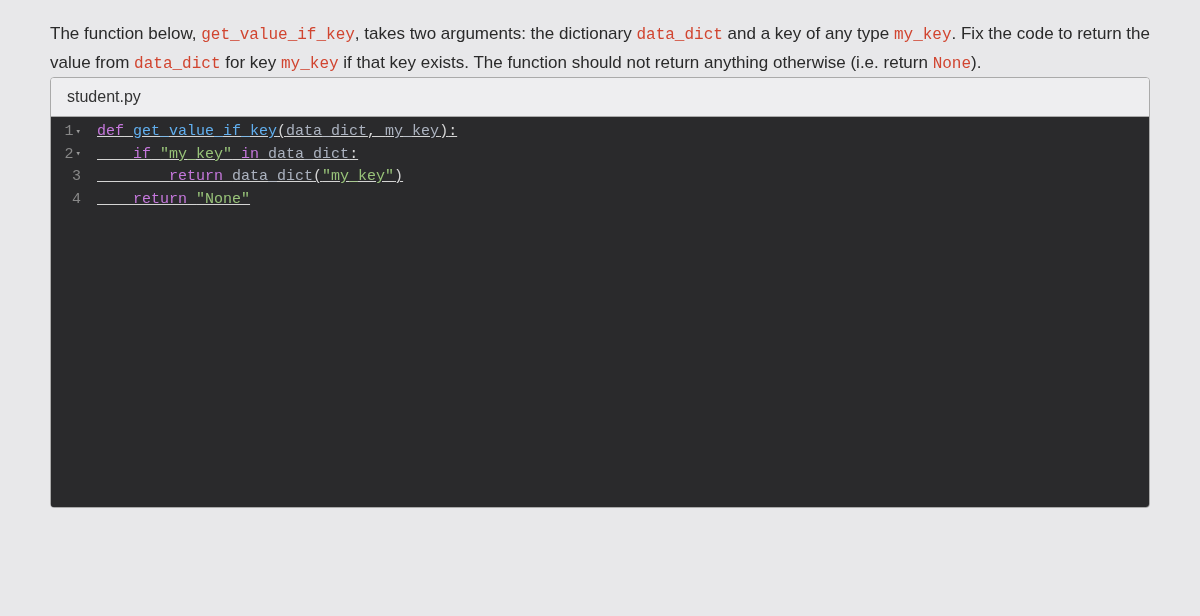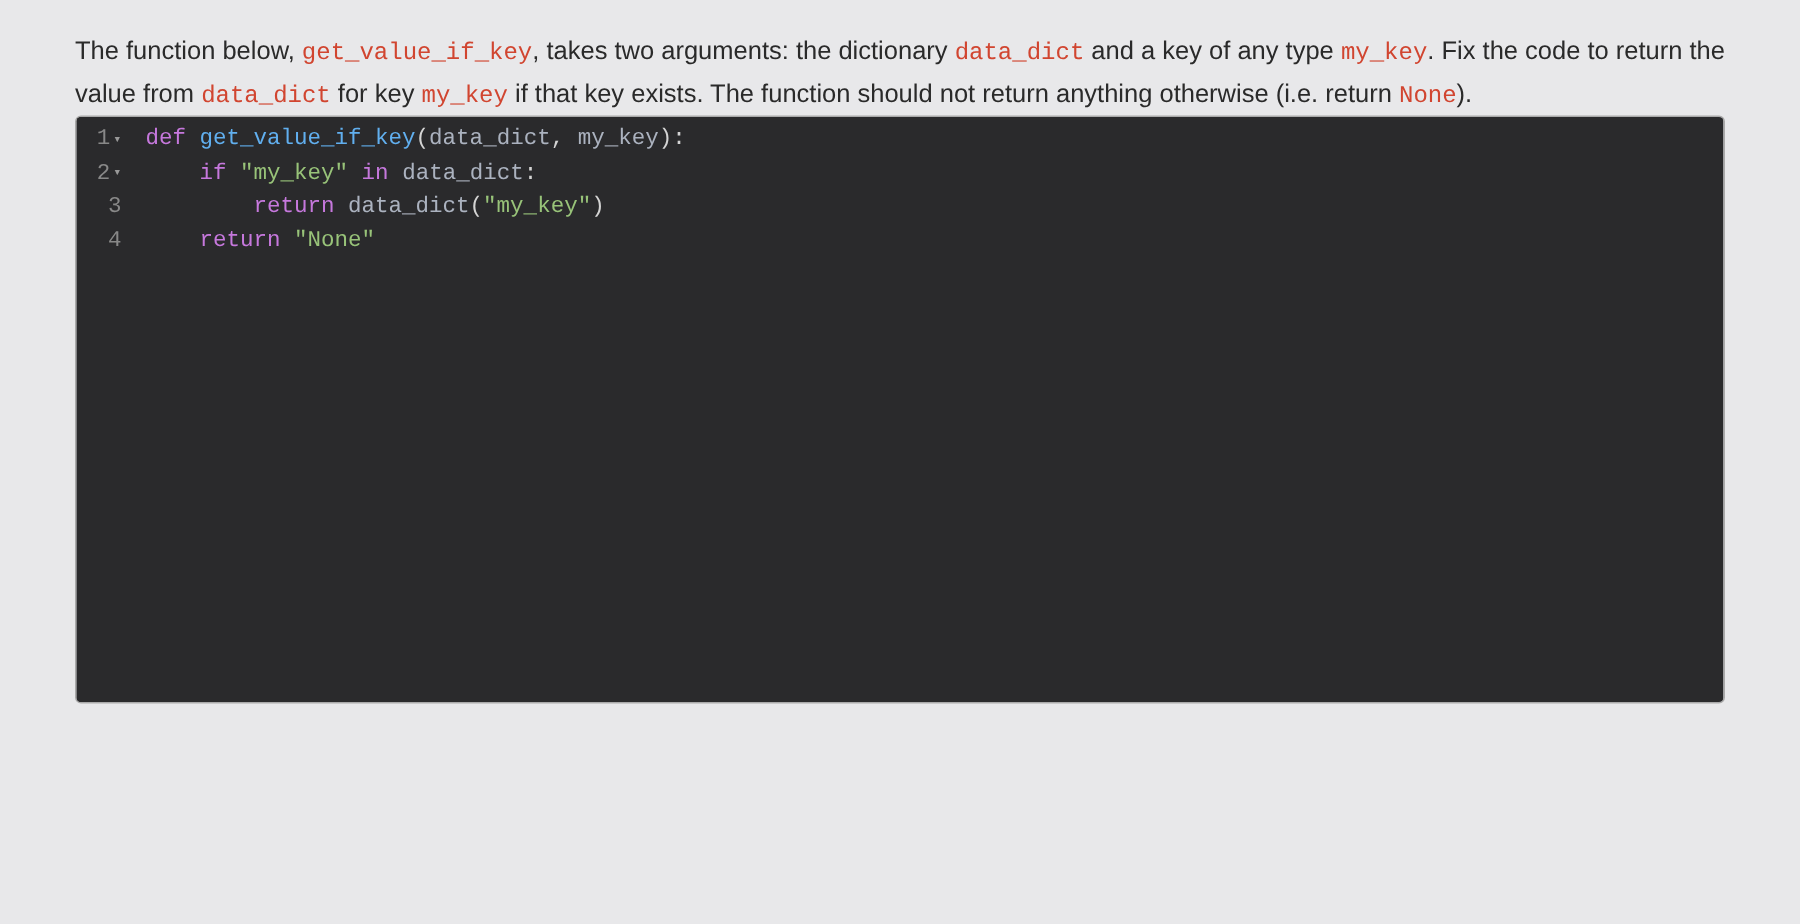--- a/index.html
+++ b/index.html
@@ -61,38 +61,40 @@
       gap: 2px;
     }
     .fold-marker {
       font-size: 9px;
       color: #999;
     }
     .code-content {
       flex: 1;
       padding: 4px 8px;
       color: #d4d4d4;
+      text-decoration: underline;
     }
     .code-line {
       white-space: pre;
     }
     .kw { color: #c678dd; }
     .fn { color: #61afef; }
     .str { color: #98c379; }
     .punct { color: #d4d4d4; }
     .param { color: #abb2bf; }
   </style>
 </head>
 <body>
 
 <div class="prompt-text">
   <span>The function below, </span><span class="code-inline">get_value_if_key</span><span>, takes two arguments: the dictionary </span><span class="code-inline">data_dict</span><span> and a key of any type </span><span class="code-inline">my_key</span><span>. Fix the code to return the value from </span><span class="code-inline">data_dict</span><span> for key </span><span class="code-inline">my_key</span><span> if that key exists. The function should not return anything otherwise (i.e. return </span><span class="code-inline">None</span><span>).</span>
 </div>
 
 <div class="editor-container">
+  <div class="editor-tab">student.py</div>
   <div class="code-area">
     <div class="gutter">
       <div class="gutter-line">
           <span>1</span>
           <span class="fold-marker">▾</span>
         </div>
       <div class="gutter-line">
           <span>2</span>
           <span class="fold-marker">▾</span>
         </div>

